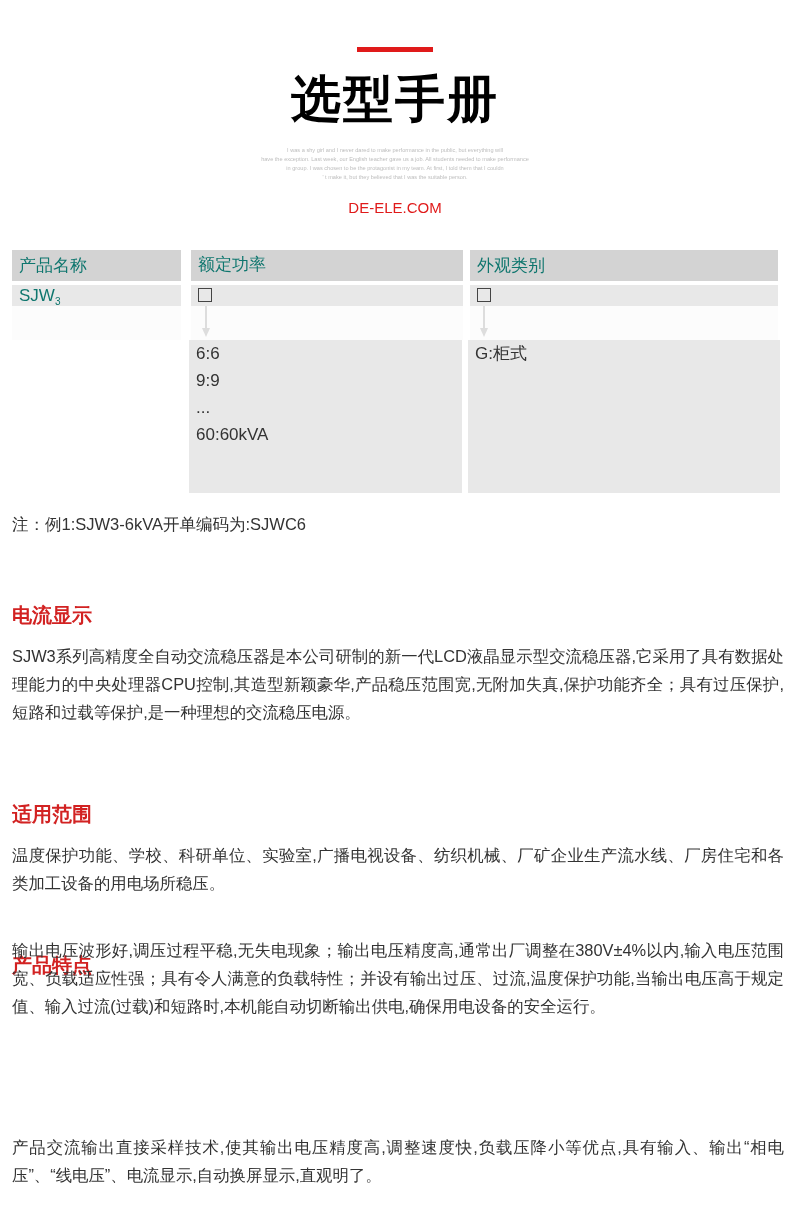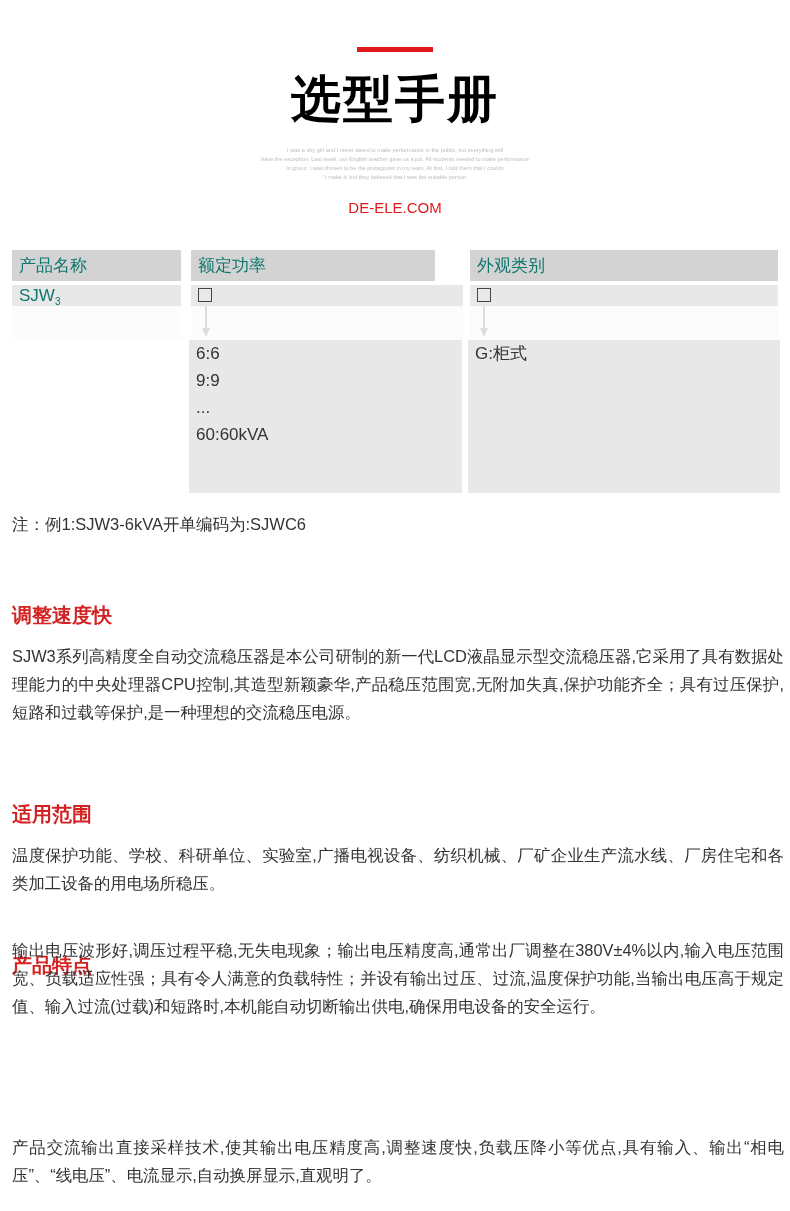--- a/index.html
+++ b/index.html
@@ -39,21 +39,21 @@
 <div class="site">DE-ELE.COM</div>
 
 <div>
 
   <div class="cell hdr" style="left:12px;width:169px;">产品名称</div>
   <div class="cell row2" style="left:12px;width:169px;">
     <span>SJW</span><sub style="font-size:10px;">3</sub>
   </div>
   <div class="shadow" style="left:12px;width:169px;"></div>
 
-  <div class="cell hdr" style="left:191px;width:244px;">额定功率</div>
+  <div class="cell hdr" style="left:191px;width:272px;font-family:Liberation Mono, monospace;">额定功率</div>
   <div class="cell row2" style="left:191px;width:272px;">
     <span class="chk"></span>
   </div>
   <div class="shadow" style="left:191px;width:272px;"></div>
   <div class="arrow-line" style="left:205px;top:306px;height:24px;"></div>
   <div class="arrow-head" style="left:202px;top:328px;"></div>
   <div class="big" style="left:189px;width:273px;">
     <div>6:6</div>
     <div>9:9</div>
     <div>...</div>
@@ -67,21 +67,21 @@
   <div class="shadow" style="left:470px;width:308px;"></div>
   <div class="arrow-line" style="left:483px;top:306px;height:24px;"></div>
   <div class="arrow-head" style="left:480px;top:328px;"></div>
   <div class="big" style="left:468px;width:312px;">
     <div>G:柜式</div>
   </div>
 </div>
 
 <div class="note">注：例1:SJW3-6kVA开单编码为:SJWC6</div>
 
-<h2 class="sec-title" style="top:602px;">调整速度快</h2>
+<h2 class="sec-title" style="top:602px;">电流显示</h2>
 <p class="para" style="top:642px;">SJW3系列高精度全自动交流稳压器是本公司研制的新一代LCD液晶显示型交流稳压器,它采用了具有数据处理能力的中央处理器CPU控制,其造型新颖豪华,产品稳压范围宽,无附加失真,保护功能齐全；具有过压保护,短路和过载等保护,是一种理想的交流稳压电源。</p>
 
 <h2 class="sec-title" style="top:801px;">适用范围</h2>
 <p class="para" style="top:841px;">温度保护功能、学校、科研单位、实验室,广播电视设备、纺织机械、厂矿企业生产流水线、厂房住宅和各类加工设备的用电场所稳压。</p>
 
 <h2 class="sec-title" style="top:952px;">产品特点</h2>
 <p class="para" style="top:936px;">输出电压波形好,调压过程平稳,无失电现象；输出电压精度高,通常出厂调整在380V±4%以内,输入电压范围宽、负载适应性强；具有令人满意的负载特性；并设有输出过压、过流,温度保护功能,当输出电压高于规定值、输入过流(过载)和短路时,本机能自动切断输出供电,确保用电设备的安全运行。</p>
 <p class="para" style="top:1133px;">产品交流输出直接采样技术,使其输出电压精度高,调整速度快,负载压降小等优点,具有输入、输出“相电压”、“线电压”、电流显示,自动换屏显示,直观明了。</p>
 
 </body></html>

